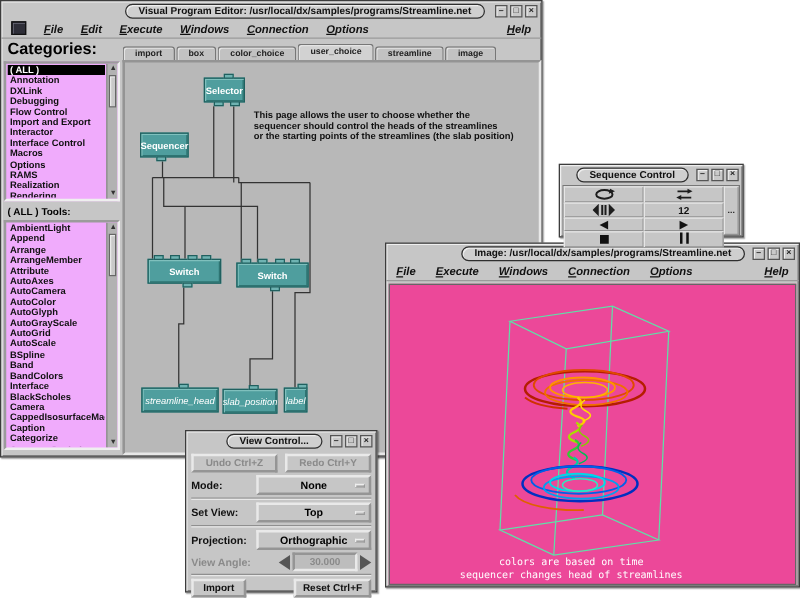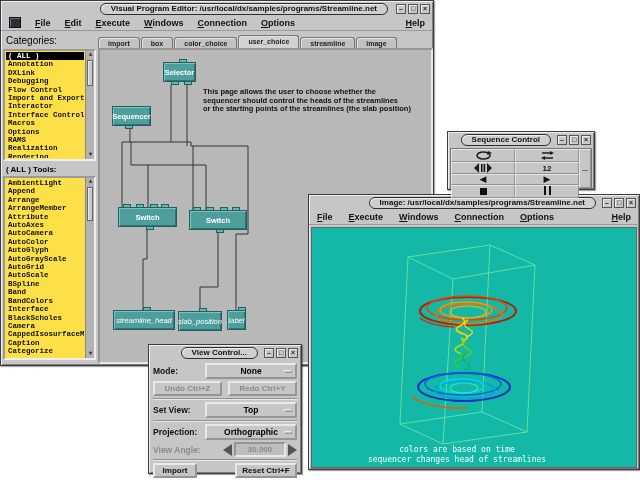--- a/index.html
+++ b/index.html
@@ -11,37 +11,37 @@
   .titlebar { height:14px; display:flex; align-items:center; justify-content:flex-end;
               padding:1px 3px 0 3px; gap:2px; }
   .tpill { background:#cfcfcf; border:1px solid #2f2f2f; border-radius:6px;
            font-size:8px; font-weight:bold; color:#111; padding:0 10px; line-height:10px;
            white-space:nowrap; box-shadow: inset 1px 1px 0 #ededed; }
   .tbtn { width:10px; height:10px; background:#c9c9c9; border:1px solid #555;
           box-shadow: inset 1px 1px 0 #efefef; font-size:7px; line-height:8px;
           text-align:center; color:#222; font-weight:bold; }
   .menubar { height:16px; display:flex; align-items:center; gap:14px; padding:0 8px;
              border-bottom:1px solid #9a9a9a; }
-  .menu-item { font-size:9px; font-weight:bold; color:#111; white-space:nowrap; }
+  .menu-item { font-size:9px; font-weight:bold; color:#111; white-space:nowrap;font-style:italic; }
   .menu-help { margin-left:auto; font-size:9px; font-weight:bold; }
   .appicon { width:12px; height:11px; background:#2e2e38; border:1px solid #111;
              box-shadow: inset 1px 1px 0 #6b6b78; }
 
   
   #vpe { left:0; top:0; width:434px; height:366px; }
   .subhead { height:17px; display:flex; align-items:flex-end; }
-  .cat-label { width:97px; font-size:10px; font-weight:normal; padding:0 0 2px 5px; }
+  .cat-label { width:97px; font-size:13px; font-weight:bold; padding:0 0 2px 5px; }
   .tabs { display:flex; align-items:flex-end; height:17px; }
   .tab { font-size:7px; font-weight:bold; color:#222; background:#c2c2c2;
          border:1px solid #777; border-bottom:none; border-radius:3px 3px 0 0;
          padding:2px 9px 1px 9px; margin-right:1px; box-shadow: inset 1px 1px 0 #e4e4e4; }
   .tab.selected { background:#d2d2d2; padding-bottom:3px; position:relative; z-index:2; }
   .vpe-body { display:flex; height:316px; }
   .leftpanel { width:97px; display:flex; flex-direction:column; padding:1px 2px 4px 2px; }
-  .listbox { position:relative; background:#fde047; border:2px inset #efefef; overflow:hidden; flex:none;font-family:Liberation Mono, monospace; }
+  .listbox { position:relative; background:#f0abfc; border:2px inset #efefef; overflow:hidden; flex:none; }
   #cat-list { height:112px; }
   .tools-label { font-size:8px; font-weight:bold; padding:4px 0 2px 3px; }
   #tool-list { flex:1; }
   .list-inner { position:absolute; left:1px; top:1px; right:10px; bottom:1px; overflow:hidden; }
   .list-item { font-size:7.5px; font-weight:bold; line-height:8.4px; color:#111;
                padding-left:2px; white-space:nowrap; }
   .list-item.selected { background:#000; color:#fff; }
   .vscroll { position:absolute; top:0; right:0; width:9px; bottom:0; background:#b2b2b2;
              border-left:1px solid #888; }
   .vthumb { position:absolute; left:1px; right:1px; top:9px; height:26px; background:#c9c9c9;
@@ -69,21 +69,21 @@
               align-items:center; justify-content:center; gap:1px; font-size:9px; color:#111; }
   .seq-cell .cnt { font-size:8px; font-weight:bold; }
   .seq-more { width:12px; border:1px outset #e6e6e6; display:flex; align-items:center;
               justify-content:center; font-size:7px; font-weight:bold; color:#222; }
   .pbar { display:inline-block; width:2px; height:9px; background:#111; margin:0 1.5px; }
   .stopsq { display:inline-block; width:7px; height:7px; background:#111; }
   .tri { font-size:9px; line-height:9px; color:#111; }
 
   
   #imgwin { left:308px; top:194px; width:332px; height:276px; }
-  #viewport { position:relative; margin:2px; height:241px; background:#14b8a6; border:1px solid #666; }
+  #viewport { position:relative; margin:2px; height:241px; background:#ec4899; border:1px solid #666; }
 
   
   #viewctl { left:148px; top:344px; width:154px; height:130px; }
   .vc-body { padding:2px 4px; }
   .vc-row { display:flex; align-items:center; margin:2px 0; }
   .vc-btn { background:#c6c6c6; border:2px outset #e9e9e9; font-size:8px; font-weight:bold;
             color:#8a8a8a; text-align:center; padding:1px 0; }
   .vc-btn.enabled { color:#111; }
   .vc-label { font-size:8.5px; font-weight:bold; color:#111; }
   .vc-label.disabled { color:#8a8a8a; }
@@ -363,30 +363,30 @@
 </div>
 
 <div class="win" id="viewctl" style="z-index:4;">
   <div class="titlebar">
     <div class="tpill" style="margin-right:4px;">View Control...</div>
     <div class="tbtn">–</div>
     <div class="tbtn">□</div>
     <div class="tbtn">×</div>
   </div>
   <div class="vc-body">
+    <div class="vc-row" style="gap:6px;">
+      <div class="vc-btn" style="flex:1;">Undo Ctrl+Z</div>
+      <div class="vc-btn" style="flex:1;">Redo Ctrl+Y</div>
+    </div>
     <div class="vc-row">
       <div class="vc-label">Mode:</div>
       <div class="vc-dd">
         <span>None</span>
         <span class="omdash"></span>
       </div>
-    </div>
-    <div class="vc-row" style="gap:6px;">
-      <div class="vc-btn" style="flex:1;">Undo Ctrl+Z</div>
-      <div class="vc-btn" style="flex:1;">Redo Ctrl+Y</div>
     </div>
     <div class="vc-sep"></div>
     <div class="vc-row">
       <div class="vc-label">Set View:</div>
       <div class="vc-dd">
         <span>Top</span>
         <span class="omdash"></span>
       </div>
     </div>
     <div class="vc-sep"></div>

